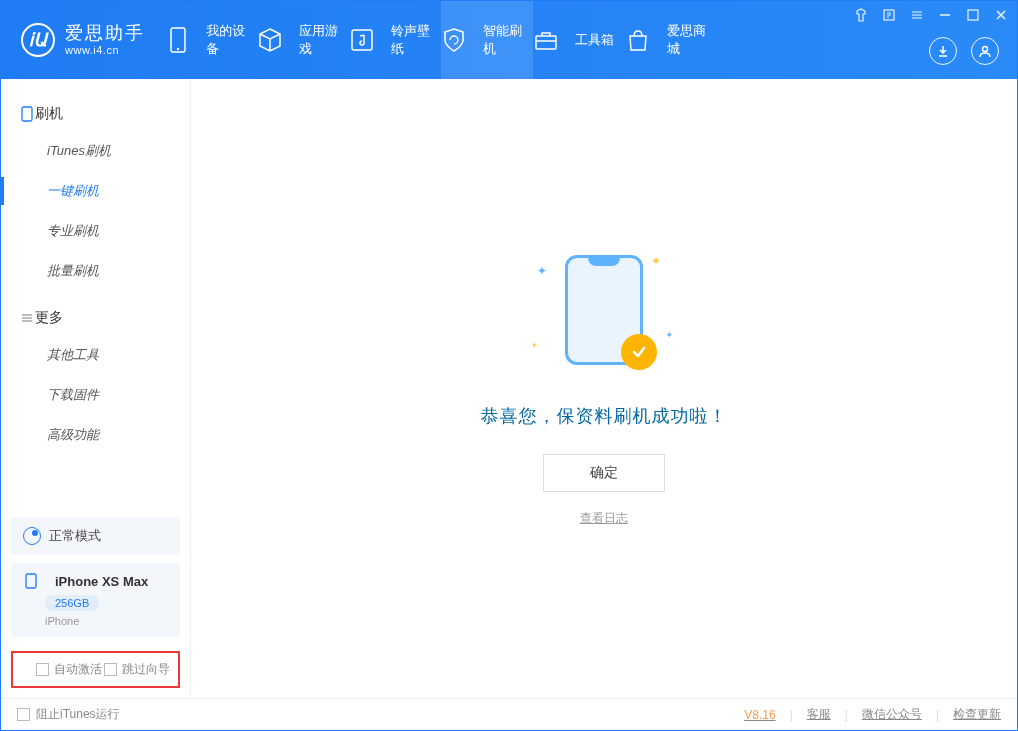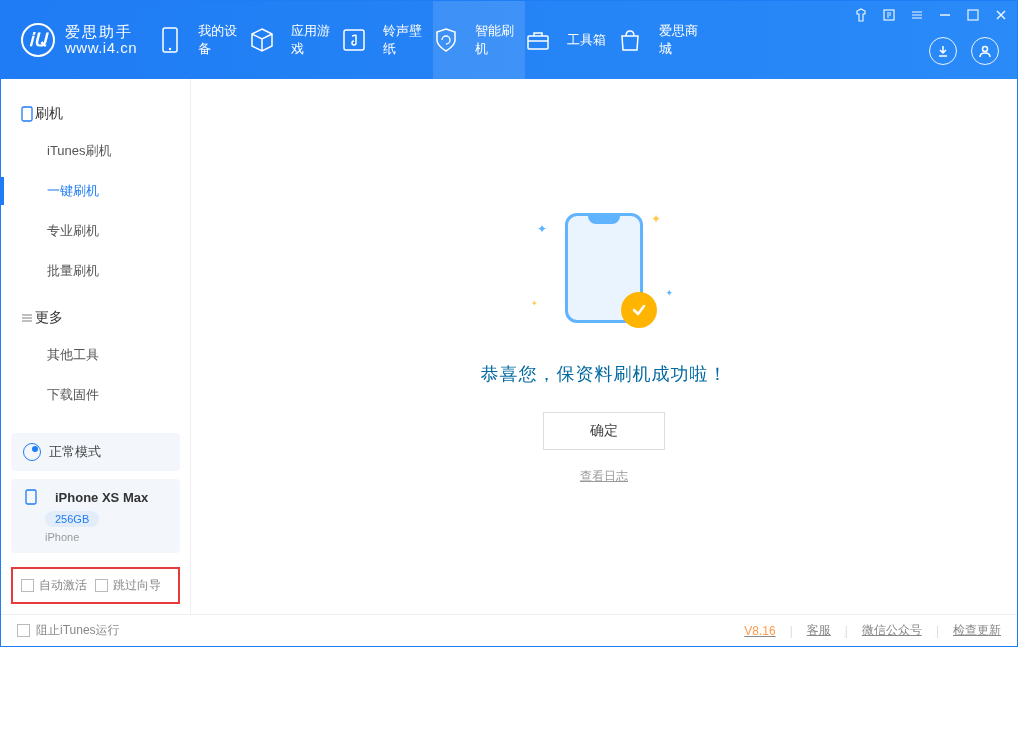--- a/index.html
+++ b/index.html
@@ -1,52 +1,52 @@
 <!DOCTYPE html>
 <html><head>
 <meta charset="utf-8">
 <style>
 * { margin: 0; padding: 0; box-sizing: border-box; font-family: "Microsoft YaHei", "PingFang SC", sans-serif; }
 body { background: #fff; }
-.window { width: 1018px; height: 647px; border: 1px solid #1f7cf4; display: flex; flex-direction: column; }
+.window { width: 1018px; height: 731px; border: 1px solid #1f7cf4; display: flex; flex-direction: column; }
 .titlebar { height: 78px; background: linear-gradient(to right, #1f7cf4, #2a8af8); display: flex; align-items: stretch; color: #fff; position: relative; }
 .logo { display: flex; align-items: center; padding: 0 20px 0 20px; }
 .logo-icon { width: 34px; height: 34px; border: 2px solid #fff; border-radius: 50%; display: flex; align-items: center; justify-content: center; font-size: 18px; font-weight: bold; font-style: italic; color: #fff; margin-right: 10px; }
 .logo-text { display: flex; flex-direction: column; line-height: 1.1; }
-.logo-title { font-size: 15px; font-weight: 400; letter-spacing: 2px; }
-.logo-url { font-size: 15px; letter-spacing: 0.5px; opacity: 0.95; }
+.logo-title { font-size: 18px; font-weight: 400; letter-spacing: 2px; }
+.logo-url { font-size: 11px; letter-spacing: 0.5px; opacity: 0.95; }
 .tabs { display: flex; align-items: stretch; }
 .tab { width: 92px; display: flex; flex-direction: row; align-items: center; gap: 16px; cursor: pointer; position: relative; }
 .tab.active { background: rgba(255,255,255,0.12); }
 .tab-icon { width: 26px; height: 26px; display: flex; align-items: center; justify-content: center; }
 .tab-label { font-size: 13px; }
 .window-controls { position: absolute; top: 6px; right: 8px; display: flex; gap: 12px; align-items: center; }
 .wc { width: 16px; height: 16px; display: flex; align-items: center; justify-content: center; cursor: pointer; opacity: 0.9; }
 .header-right { position: absolute; right: 18px; bottom: 14px; display: flex; gap: 14px; }
 .hr-icon { width: 28px; height: 28px; border: 1.5px solid rgba(255,255,255,0.9); border-radius: 50%; display: flex; align-items: center; justify-content: center; cursor: pointer; }
 .body { flex: 1; display: flex; overflow: hidden; }
 .sidebar { width: 190px; border-right: 1px solid #eef0f3; display: flex; flex-direction: column; }
 .nav { flex: 1; padding-top: 18px; overflow-y: auto; }
 .nav-section { margin-bottom: 10px; }
 .nav-header { display: flex; align-items: center; gap: 0; padding: 8px 18px; font-size: 14px; color: #333; font-weight: 500; }
 .nav-header .icon { width: 16px; height: 16px; display: flex; align-items: center; justify-content: center; color: #1f7cf4; }
 .nav-items { }
-.nav-item { padding: 11px 18px 11px 46px; font-size: 13px; color: #555; cursor: pointer; position: relative; }
+.nav-item { padding: 11px 18px 11px 46px; font-size: 13px; color: #555; cursor: pointer; position: relative; font-style: italic; }
 .nav-item.active { color: #1f7cf4; }
 .nav-item.active::before { content: ""; position: absolute; left: 0; top: 6px; bottom: 6px; width: 3px; background: #1f7cf4; }
 .device-box { margin: 8px 10px; }
 .mode-row { background: #f3f7fc; border-radius: 4px; padding: 10px 12px; display: flex; align-items: center; gap: 8px; font-size: 13px; color: #444; margin-bottom: 8px; }
 .mode-icon { width: 18px; height: 18px; border-radius: 50%; border: 1.5px solid #1f7cf4; display: flex; align-items: center; justify-content: center; position: relative; }
 .mode-icon::after { content: ""; width: 6px; height: 6px; border-radius: 50%; background: #1f7cf4; position: absolute; top: 2px; right: 2px; }
 .device-row { background: #f3f7fc; border-radius: 4px; padding: 10px 12px; }
 .device-name { display: flex; align-items: center; gap: 16px; font-size: 13px; color: #333; font-weight: 600; }
 .phone-icon { width: 16px; height: 16px; display: flex; align-items: center; justify-content: center; color: #1f7cf4; }
 .storage-badge { display: inline-block; margin-top: 6px; margin-left: 22px; background: #e3edfa; color: #1f7cf4; font-size: 11px; padding: 2px 10px; border-radius: 10px; }
 .device-type { margin-left: 22px; margin-top: 4px; font-size: 11px; color: #999; }
-.options-box { margin: 6px 10px 10px 10px; border: 2px solid #e83a3a; padding: 8px 8px; display: flex; gap: 8px; align-items: center; }
+.options-box { margin: 6px 10px 10px 10px; border: 2px solid #e83a3a; padding: 8px 8px; display: flex; gap: 2px; align-items: center; justify-content: flex-end; }
 .checkbox-row { display: flex; align-items: center; gap: 5px; font-size: 12px; color: #888; cursor: pointer; }
 .checkbox { width: 13px; height: 13px; border: 1px solid #bbb; background: #fff; }
 .main { flex: 1; display: flex; flex-direction: column; align-items: center; justify-content: center; position: relative; }
 .success-illustration { position: relative; width: 150px; height: 130px; margin-bottom: 24px; }
 .phone-shape { position: absolute; left: 50%; top: 5px; transform: translateX(-50%); width: 78px; height: 110px; border: 3px solid #5fb3ff; border-radius: 12px; background: #eaf4ff; }
 .phone-notch { position: absolute; top: -2px; left: 50%; transform: translateX(-50%); width: 32px; height: 10px; background: #5fb3ff; border-radius: 0 0 8px 8px; }
 .check-badge { position: absolute; right: 22px; bottom: 10px; width: 36px; height: 36px; background: #ffb400; border-radius: 50%; display: flex; align-items: center; justify-content: center; }
 .sparkle { position: absolute; color: #5fb3ff; font-size: 12px; }
 .s1 { top: 14px; left: 8px; } .s2 { top: 4px; right: 18px; color: #ffc94d; }
 .s3 { bottom: 30px; left: 2px; color: #ffc94d; font-size: 8px; } .s4 { bottom: 40px; right: 6px; font-size: 9px; }

